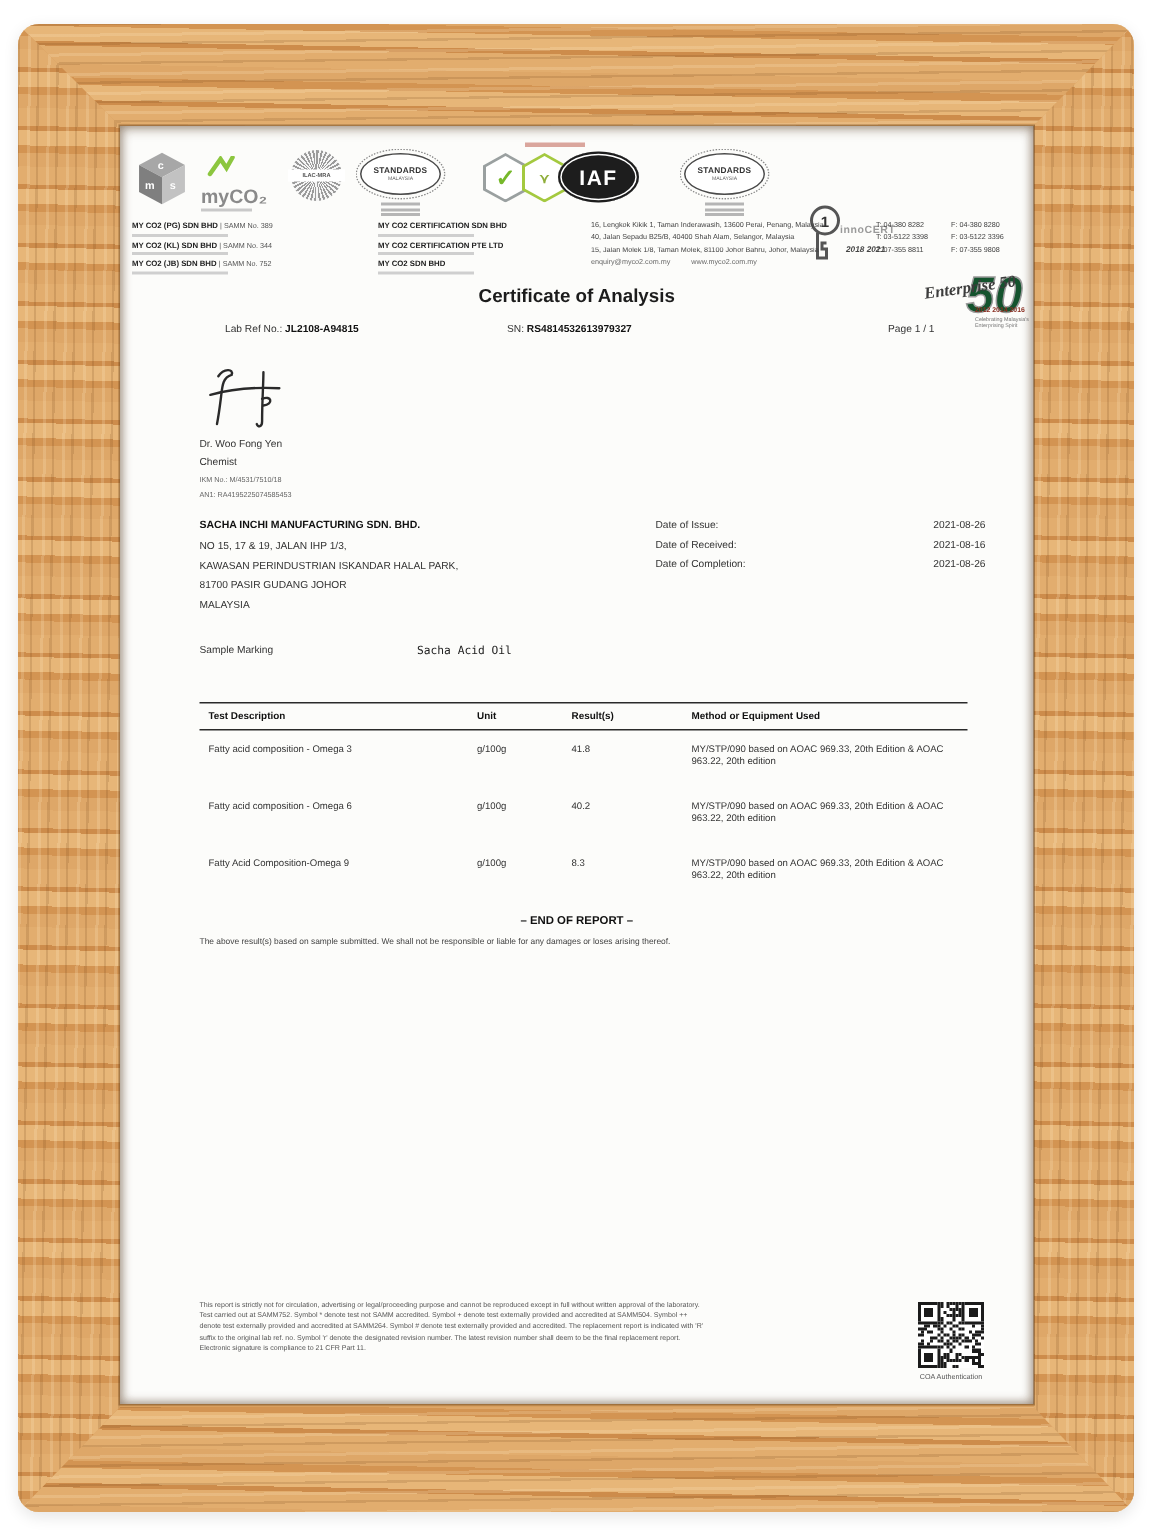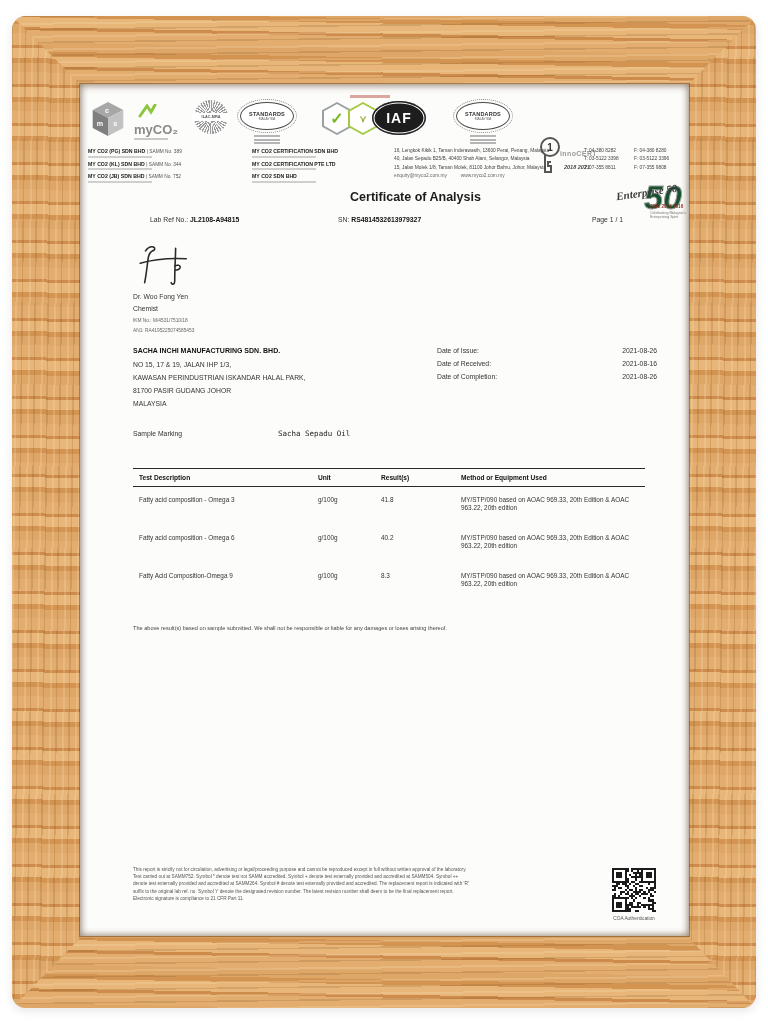--- a/index.html
+++ b/index.html
@@ -85,21 +85,21 @@
   .csam{font-weight:400;color:#555;font-size:4.8px;}
   .regline{width:64px;height:2px;background:#cfcfcf;margin:1.5px 0 2px 0;}
   .addr-row{display:flex;font-size:4.8px;color:#444;margin-bottom:3.4px;}
   .addr-st{width:190px;white-space:nowrap;overflow:hidden;}
   .addr-t{width:50px;}
   .addr-f{width:50px;}
   .mailrow{display:flex;gap:14px;font-size:4.8px;color:#666;margin-top:1px;}
 
   
   .title{position:absolute;left:0;top:106px;width:100%;text-align:center;font-size:12.5px;
-    font-weight:700;color:#1c1c1c;padding-left:31px;}
+    font-weight:700;color:#1c1c1c;}
   .refrow{position:absolute;left:0;top:132px;width:100%;font-size:6.8px;color:#333;}
   .lab{position:absolute;left:70px;top:0;}
   .sn{position:absolute;left:258px;top:0;}
   .pg{position:absolute;left:512px;top:0;}
   b.v{font-weight:700;color:#111;}
 
   .sig{position:absolute;left:56px;top:158px;}
   .sname{position:absolute;left:53px;top:209px;font-size:6.8px;}
   .srole{position:absolute;left:53px;top:221px;font-size:6.8px;}
   .sikm{position:absolute;left:53px;top:234px;font-size:4.8px;color:#666;}
@@ -317,21 +317,21 @@
       <div class="daterow" style="left:357px;top:276px;width:220px;height:12px;">
         <span class="dlabel">Date of Received:</span>
         <span class="dval">2021-08-16</span>
       </div>
       <div class="daterow" style="left:357px;top:289px;width:220px;height:12px;">
         <span class="dlabel">Date of Completion:</span>
         <span class="dval">2021-08-26</span>
       </div>
 
       <div class="smp-label">Sample Marking</div>
-      <div class="smp-val">Sacha Sepadu Oil</div>
+      <div class="smp-val">Sacha Acid Oil</div>
 
       <div class="tbl">
         <div class="thead">
           <div class="c1">Test Description</div>
           <div>Unit</div>
           <div>Result(s)</div>
           <div>Method or Equipment Used</div>
         </div>
         <div class="trow">
           <div class="c1">Fatty acid composition - Omega 3</div>
@@ -346,20 +346,21 @@
           <div class="method">MY/STP/090 based on AOAC 969.33, 20th Edition &amp; AOAC 963.22, 20th edition</div>
         </div>
         <div class="trow">
           <div class="c1">Fatty Acid Composition-Omega 9</div>
           <div>g/100g</div>
           <div>8.3</div>
           <div class="method">MY/STP/090 based on AOAC 969.33, 20th Edition &amp; AOAC 963.22, 20th edition</div>
         </div>
       </div>
 
+      <div class="eor">– END OF REPORT –</div>
       <div class="note">The above result(s) based on sample submitted. We shall not be responsible or liable for any damages or loses arising thereof.</div>
 
       <div class="fineprint">
         <div>This report is strictly not for circulation, advertising or legal/proceeding purpose and cannot be reproduced except in full without written approval of the laboratory.</div>
         <div>Test carried out at SAMM752. Symbol * denote test not SAMM accredited. Symbol + denote test externally provided and accredited at SAMM504. Symbol ++</div>
         <div>denote test externally provided and accredited at SAMM264. Symbol # denote test externally provided and accredited. The replacement report is indicated with 'R'</div>
         <div>suffix to the original lab ref. no. Symbol 'r' denote the designated revision number. The latest revision number shall deem to be the final replacement report.</div>
         <div>Electronic signature is compliance to 21 CFR Part 11.</div>
       </div>
       <div class="qr" id="qr">

